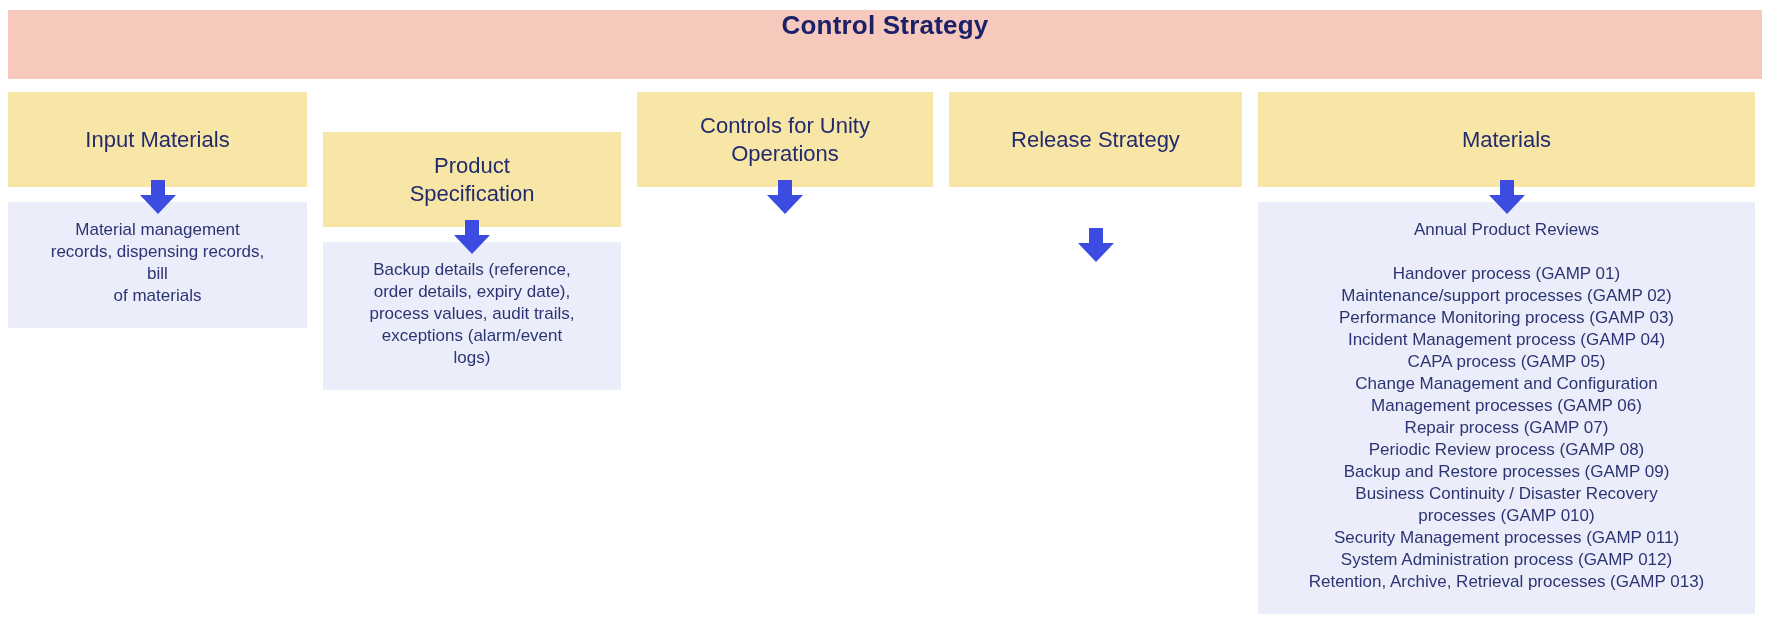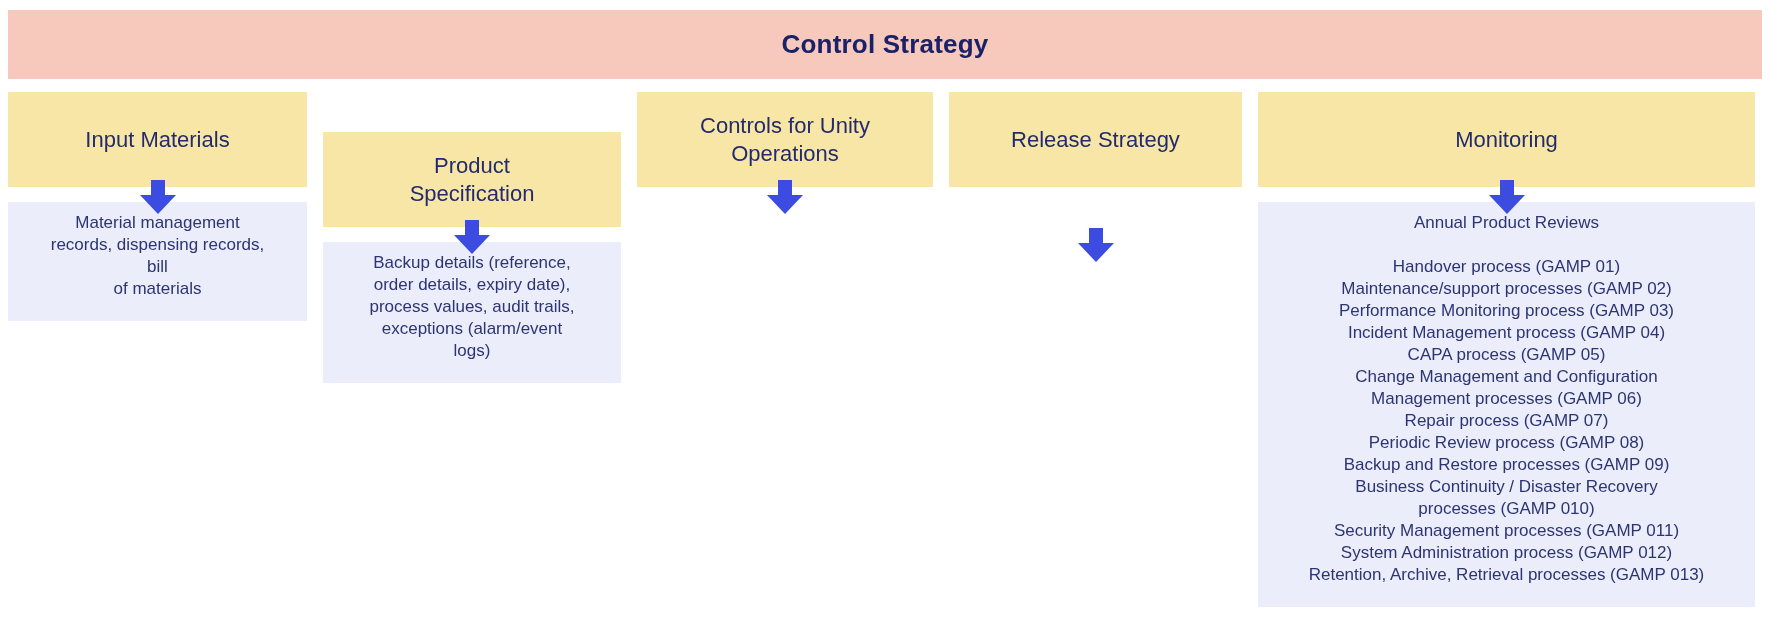--- a/index.html
+++ b/index.html
@@ -14,21 +14,21 @@
     height: 624px;
     box-sizing: border-box;
     padding: 10px 10px 0 8px;
     background: #ffffff;
     overflow: hidden;
   }
   .banner {
     height: 69px;
     background: #f6c9bc;
     display: flex;
-    align-items: center;
+    align-items: flex-start;
     justify-content: center;
   }
   .banner-title {
     font-size: 26px;
     font-weight: bold;
     color: #1b2168;
     letter-spacing: 0.2px;
   }
   .row {
     display: flex;
@@ -69,21 +69,21 @@
     z-index: 2;
     display: block;
   }
   .content {
     background: #ebeefa;
     color: #2d3474;
     font-size: 17px;
     line-height: 22px;
     text-align: center;
     white-space: pre-line;
-    padding: 10px 13px 21px 13px;
+    padding: 17px 13px 21px 13px;
   }
 </style>
 </head>
 <body>
 
 <div class="page">
 
   <div class="banner">
     <span class="banner-title">Control Strategy</span>
   </div>
@@ -135,21 +135,21 @@
       <div class="hdr">Release Strategy</div>
       <div class="arrow-gap">
         <svg class="arrow-svg" width="38" height="35" viewBox="0 0 38 35">
           <rect x="12" y="0" width="14" height="16" fill="#3c4be0"></rect>
           <polygon points="1,15 37,15 19,34" fill="#3c4be0"></polygon>
         </svg>
       </div>
     </div>
 
     <div class="col col-w5">
-      <div class="hdr">Monitoring</div>
+      <div class="hdr">Materials</div>
       <div class="arrow-gap">
         <svg class="arrow-svg" width="38" height="35" viewBox="0 0 38 35">
           <rect x="12" y="0" width="14" height="16" fill="#3c4be0"></rect>
           <polygon points="1,15 37,15 19,34" fill="#3c4be0"></polygon>
         </svg>
       </div>
       <div class="content">Annual Product Reviews
 
 Handover process (GAMP 01)
 Maintenance/support processes (GAMP 02)

